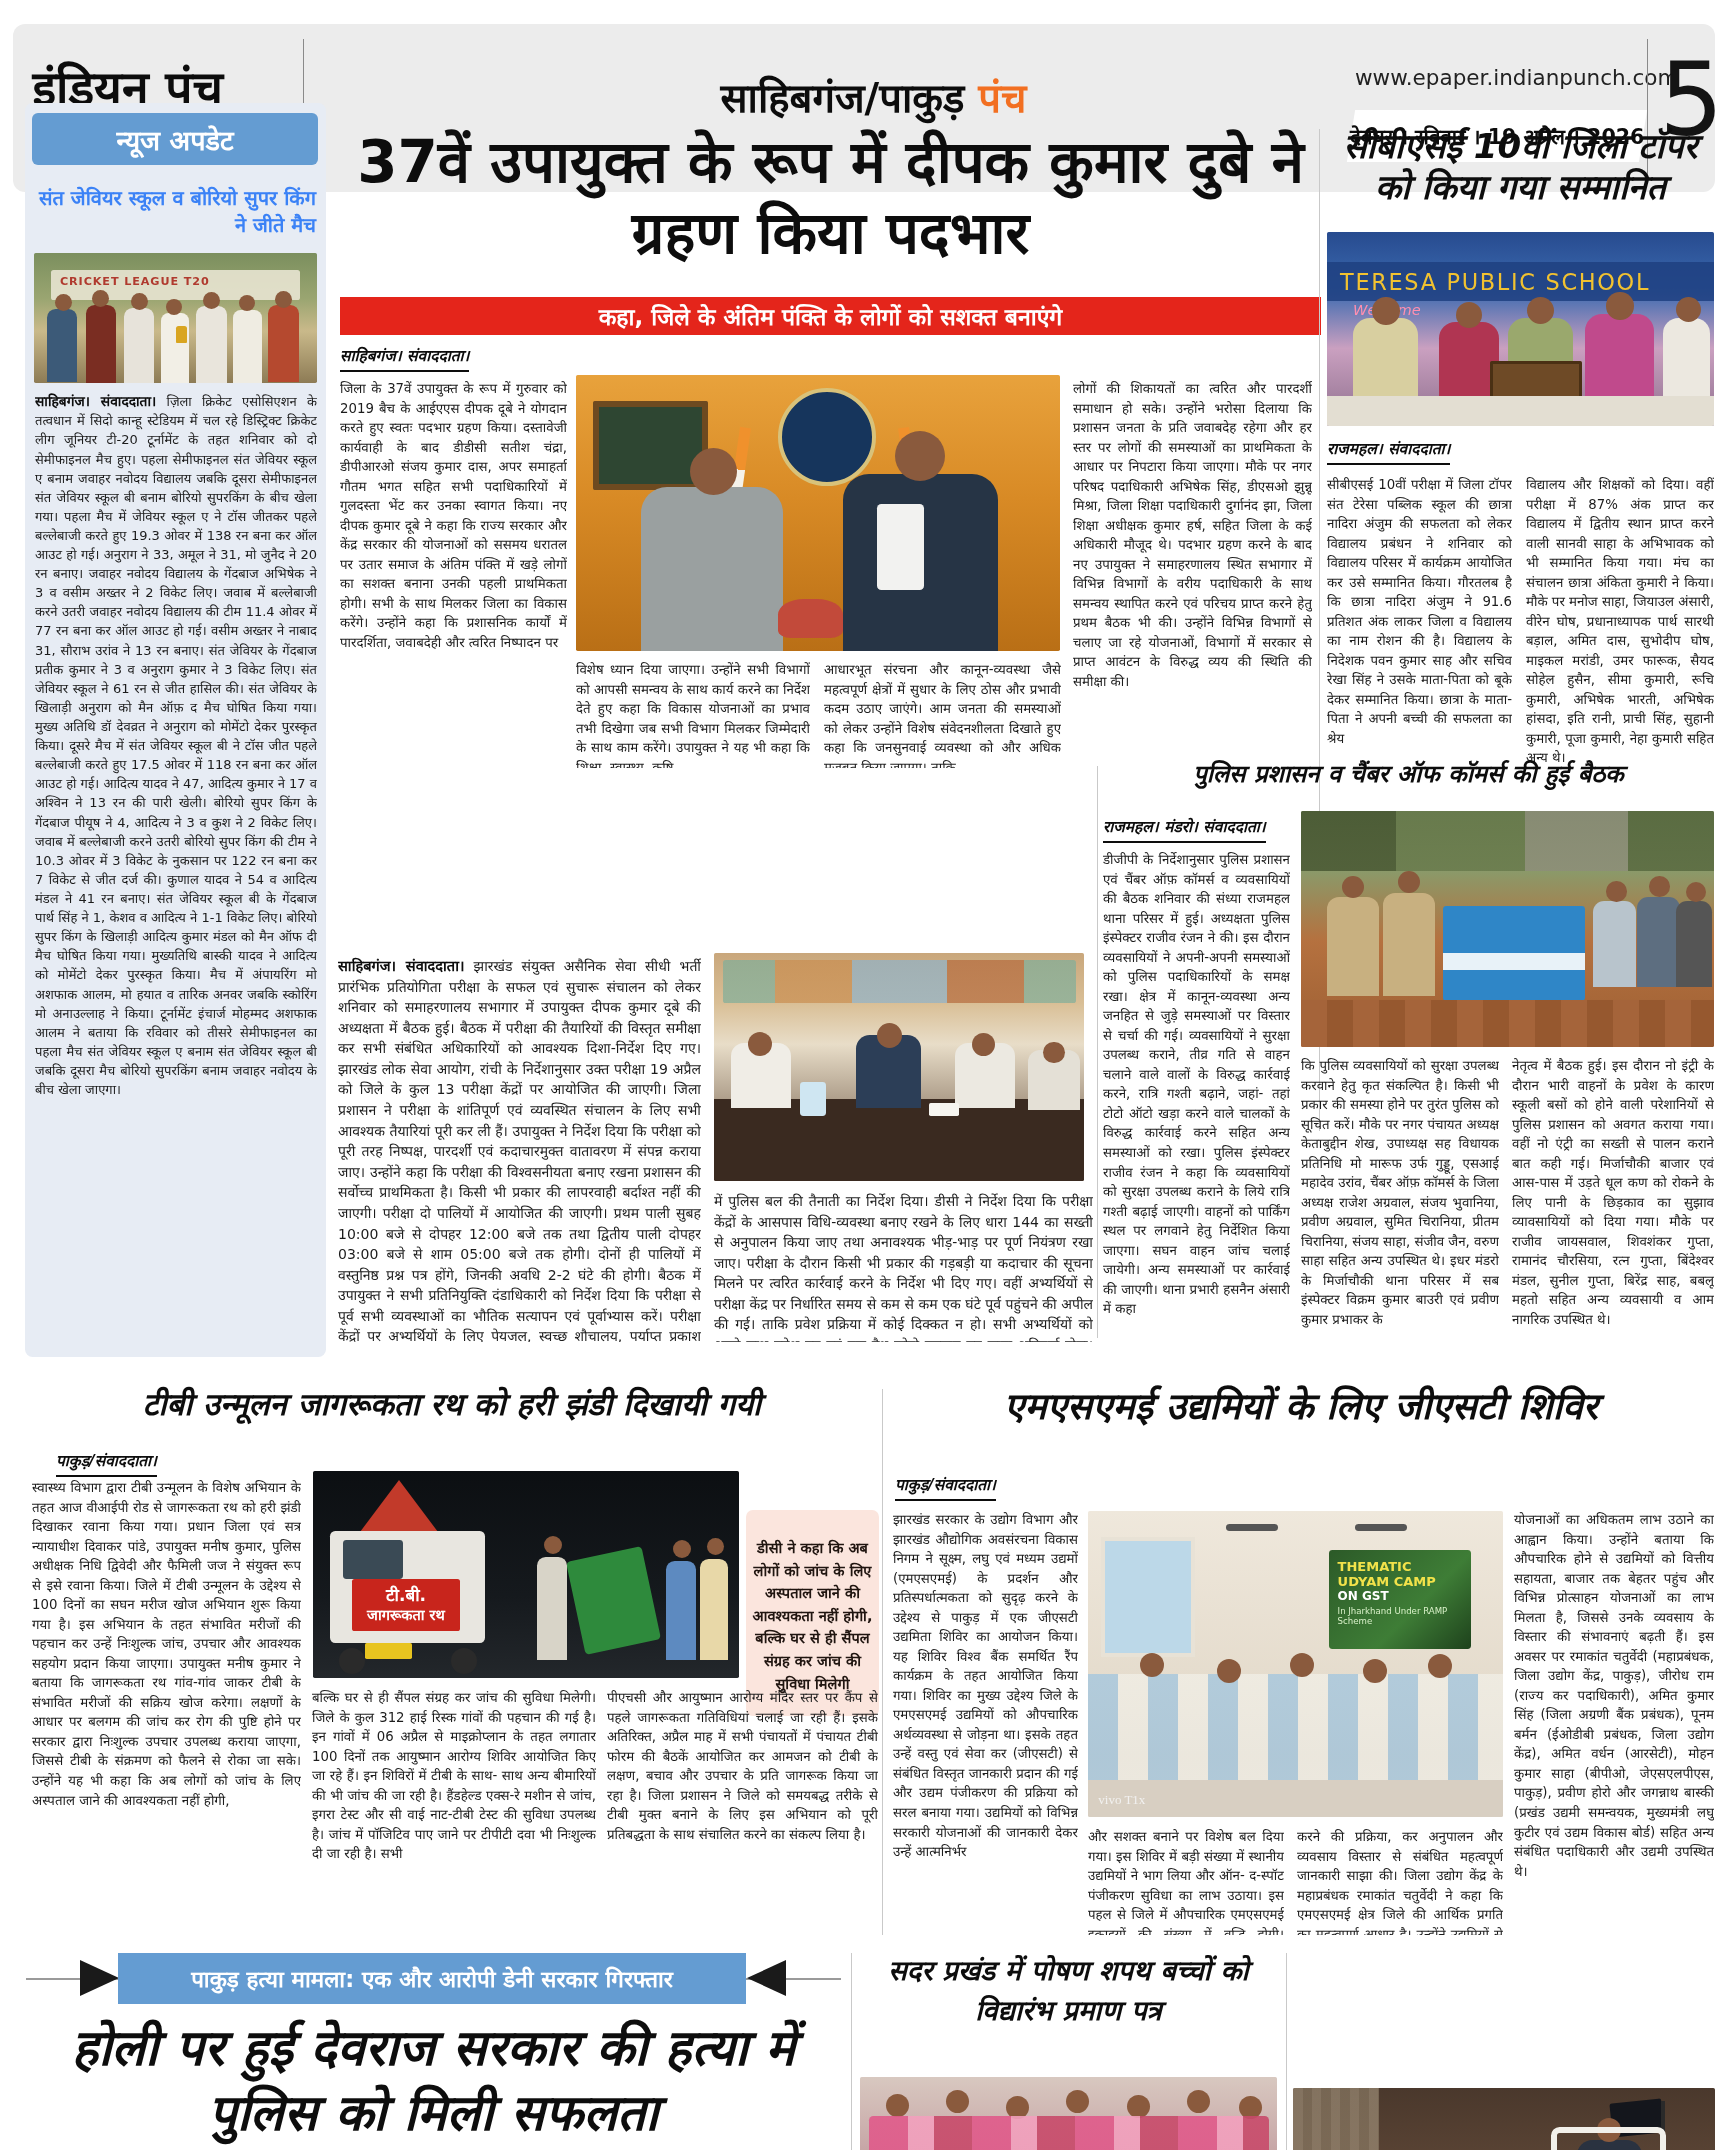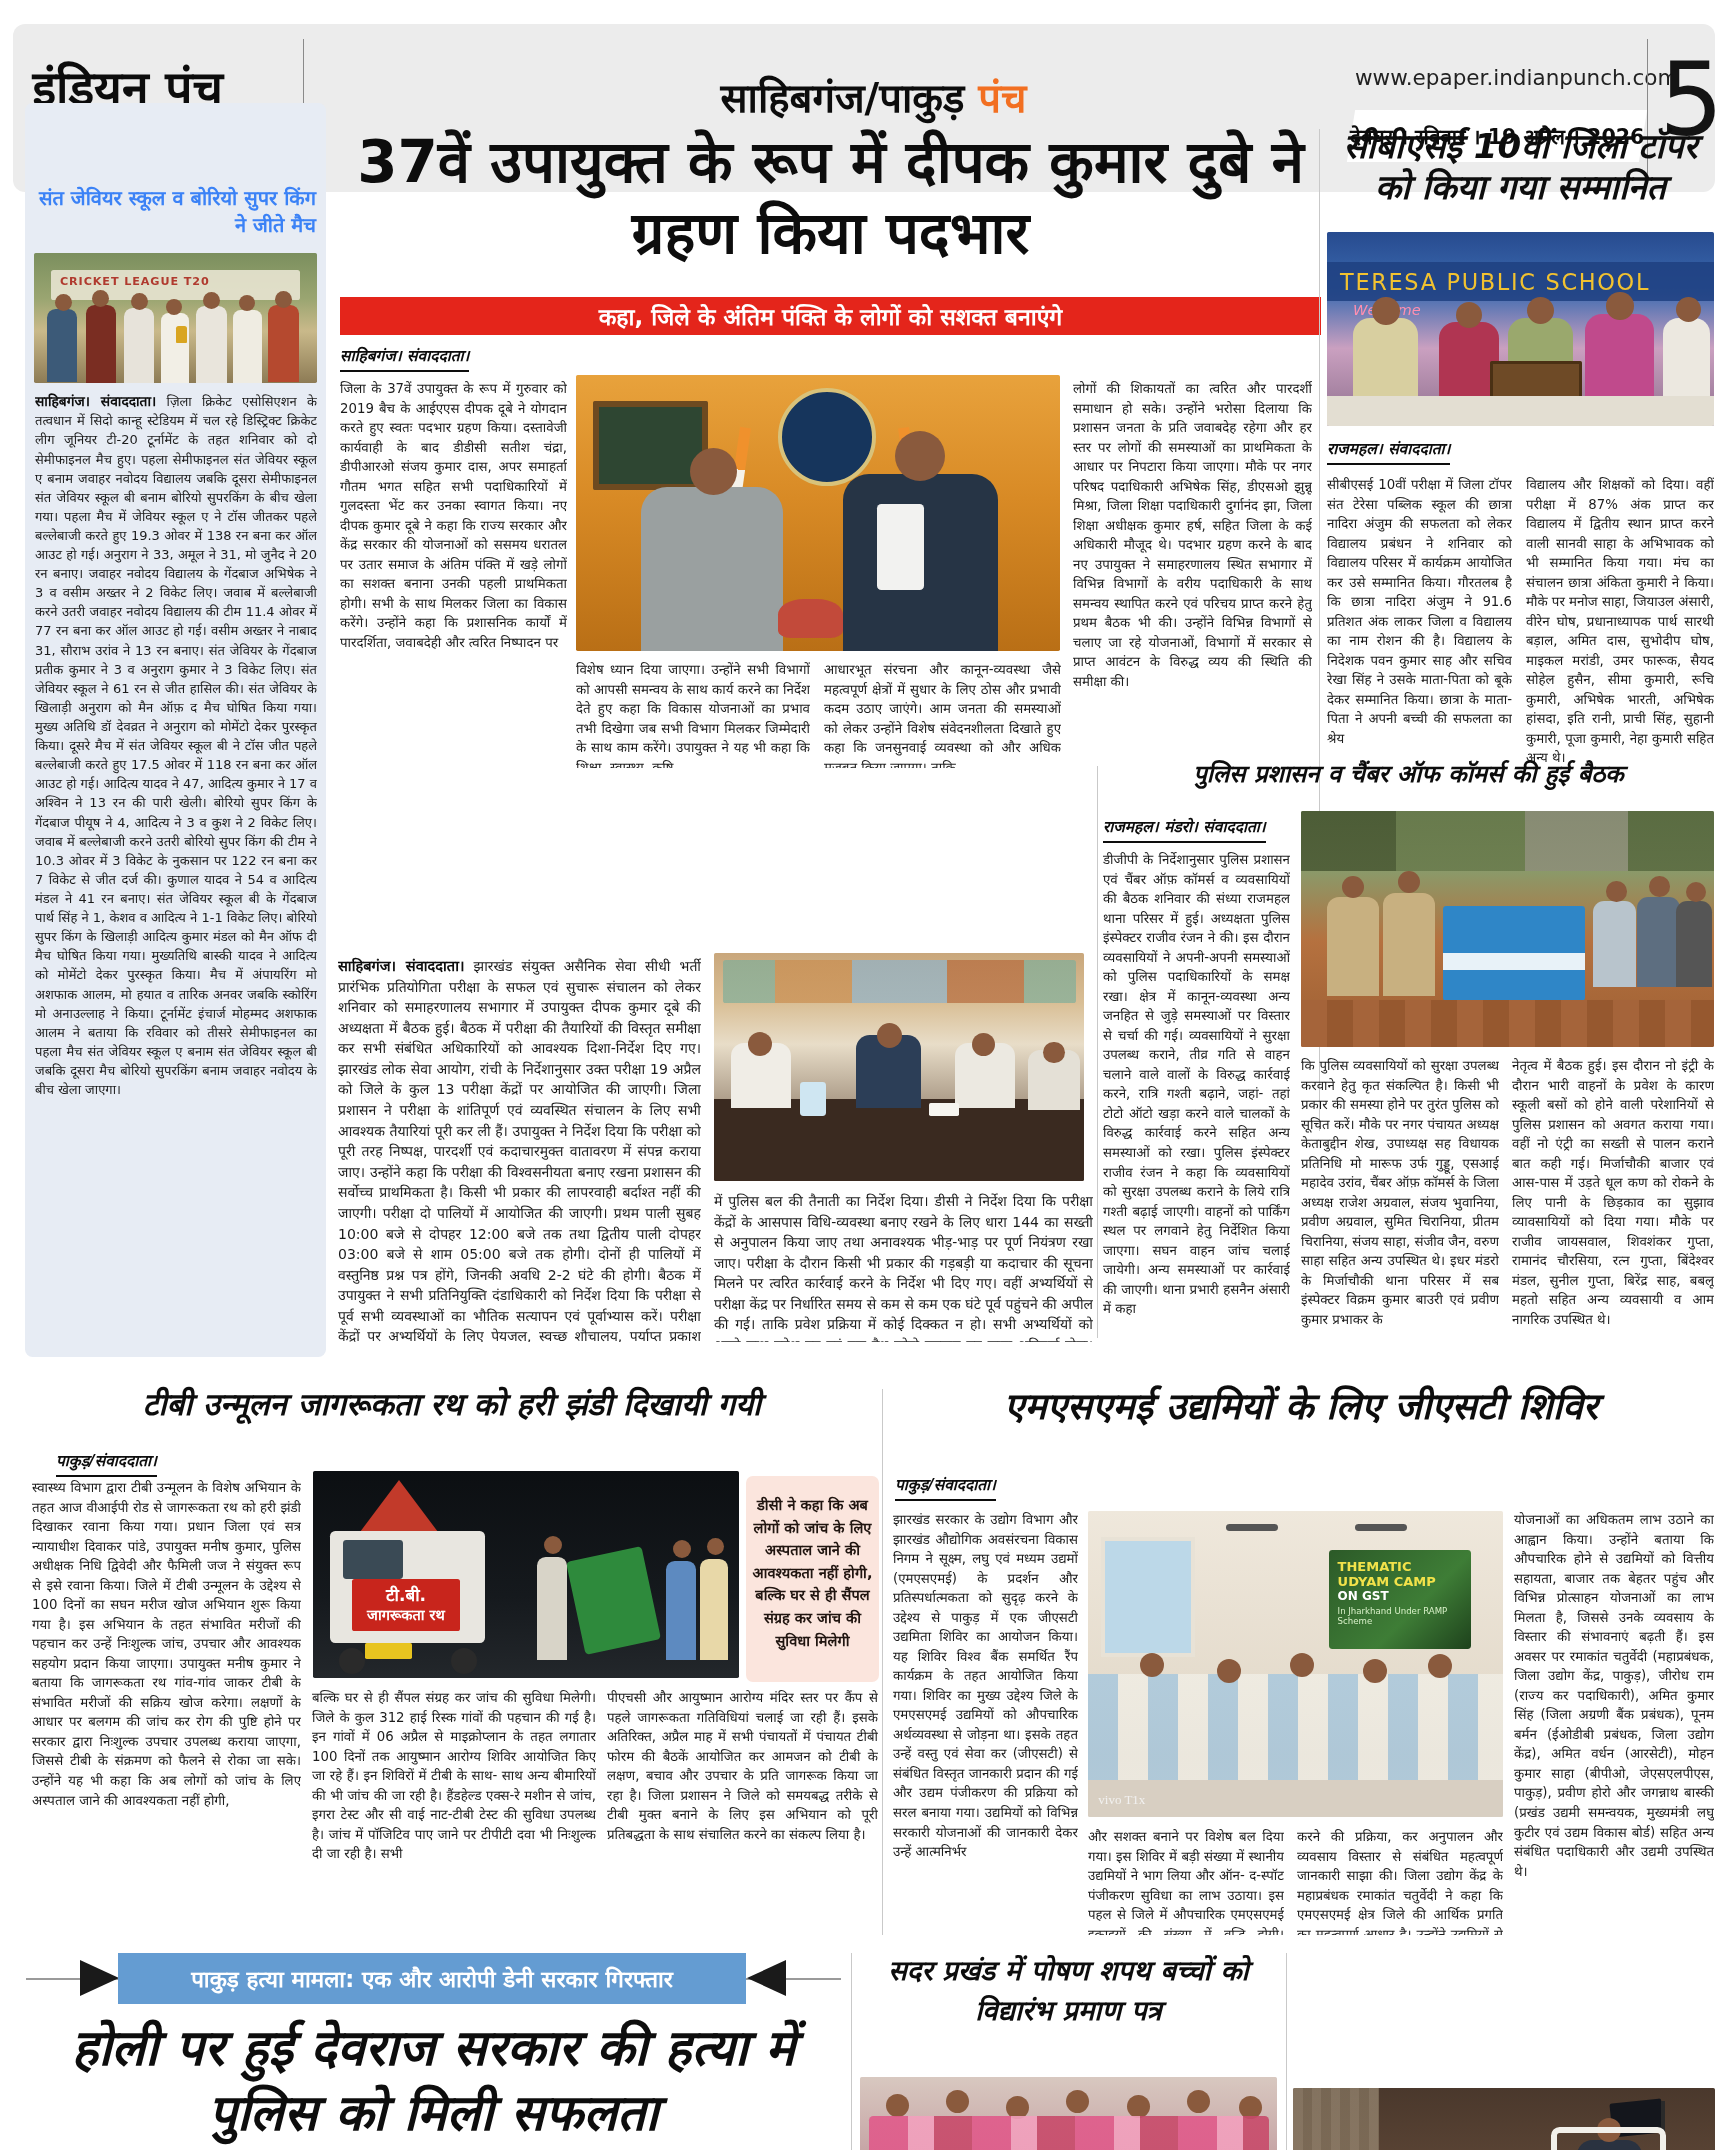--- a/index.html
+++ b/index.html
@@ -35,22 +35,22 @@
   
   .lead-hl{position:absolute;left:340px;top:127px;width:981px;height:166px;font-size:58px;}
   .lead-strip{position:absolute;left:340px;top:297px;width:981px;height:38px;background:#e4251b;color:#fff;
               font-size:23px;font-weight:bold;display:flex;align-items:center;justify-content:center;}
   
   .kick-rule{position:absolute;left:26px;top:1978px;width:815px;height:1.7px;background:#9a9a9a;}
   .kick{position:absolute;left:118px;top:1953px;width:628px;height:51px;background:#649cd2;color:#fff;
         font-size:22.4px;font-weight:bold;display:flex;align-items:center;justify-content:center;white-space:nowrap;}
   .tri{position:absolute;width:0;height:0;border-style:solid;}
   
-  .quote{position:absolute;left:746px;top:1476px;width:133px;height:206px;background:#fbe5dd;border-radius:6.9px;
-         font-size:14.6px;line-height:1.55;font-weight:bold;text-align:center;color:#201510;padding:18px 6px;box-sizing:border-box;overflow:hidden;}
+  .quote{position:absolute;left:746px;top:1510px;width:133px;height:206px;background:#fbe5dd;border-radius:6.9px;
+         font-size:14.6px;line-height:1.55;font-weight:bold;text-align:center;color:#201510;padding:27px 6px;box-sizing:border-box;overflow:hidden;}
 </style>
 </head>
 <body>
 
 <div class="page">
 
   <div class="mast">
     <div class="m-left">इंडियन पंच</div>
     <div class="m-div" style="left:290px;"></div>
     <div class="m-center">
@@ -58,20 +58,21 @@
     </div>
     <div class="m-url">www.epaper.indianpunch.com</div>
     <div class="m-datebox">
         <span>देवघर । रविवार । 19 अप्रैल । 2026</span>
       </div>
     <div class="m-div" style="left:1634px;"></div>
     <div class="m-page">5</div>
   </div>
 
   <div class="sb"></div>
+  <div class="sb-label">न्यूज अपडेट</div>
   <div class="sb-hl">संत जेवियर स्कूल व बोरियो सुपर किंग ने जीते मैच</div>
 
   <div class="ph" style="left:34px;top:253px;width:283px;height:130px;background:linear-gradient(180deg,#7b8f5e 0%,#9aa571 35%,#c9b98a 60%,#8d7b55 100%);">
     <div style="left:17px;top:17px;right:17px;height:30px;background:#e8e4d2;border-radius:2.6px;opacity:.9;"></div>
     <div style="left:26px;top:22.4px;font-size:11.2px;font-weight:bold;color:#b03a2e;letter-spacing:0.9px;">CRICKET LEAGUE T20</div>
     <div style="left:13px;top:56px;width:30px;height:73px;background:#3c5a78;border-radius:8.6px 8.6px 0 0;"></div>
     <div style="left:52px;top:52px;width:30px;height:78px;background:#7a2d22;border-radius:8.6px 8.6px 0 0;"></div>
     <div style="left:90px;top:55px;width:30px;height:75px;background:#e7e3da;border-radius:8.6px 8.6px 0 0;"></div>
     <div style="left:127px;top:60px;width:28px;height:70px;background:#f2efe6;border-radius:7.7px 7.7px 0 0;"></div>
     <div style="left:162px;top:53px;width:31px;height:77px;background:#e9e5dc;border-radius:8.6px 8.6px 0 0;"></div>

